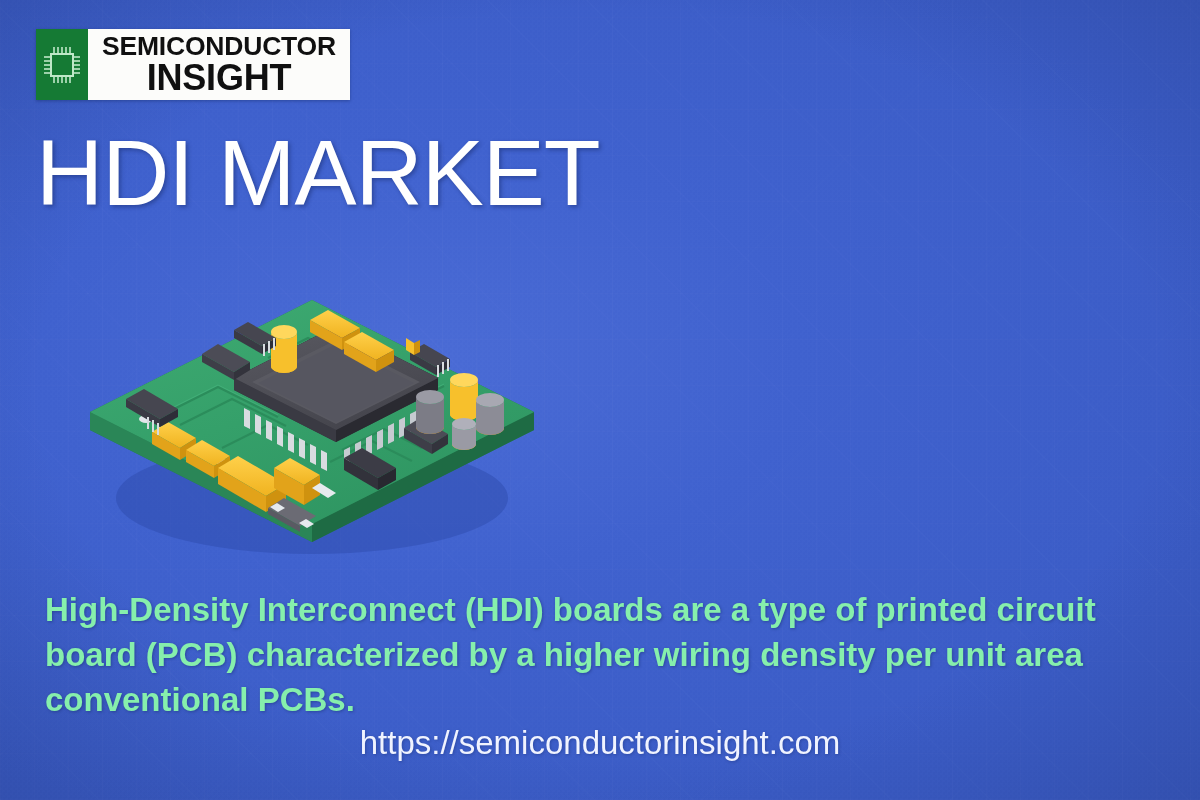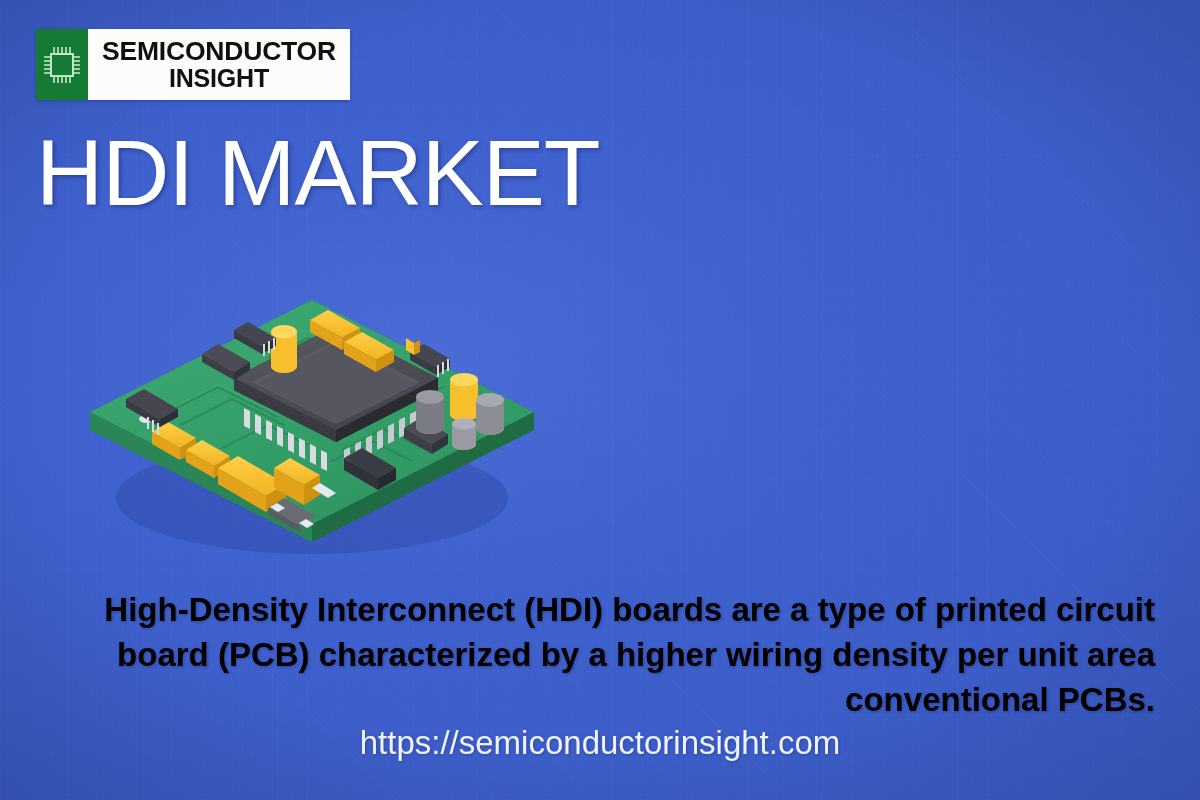--- a/index.html
+++ b/index.html
@@ -83,21 +83,21 @@
   .logo-line1 {
     color: #101010;
     font-weight: bold;
     font-size: 26.5px;
     letter-spacing: -0.2px;
     white-space: nowrap;
   }
   .logo-line2 {
     color: #101010;
     font-weight: bold;
-    font-size: 25px;
+    font-size: 36px;
     letter-spacing: -0.2px;
     white-space: nowrap;
     margin-top: 1px;
   }
 
   
   .headline {
     position: absolute;
     left: 36px;
     top: 127px;
@@ -122,22 +122,22 @@
     line-height: 1.33;
     text-shadow: 1px 1px 3px rgba(18,36,96,0.40);
   }
 
   
   .desc-para {
     position: absolute;
     left: 45px;
     top: 588px;
     width: 1110px;
-    text-align: right;
-    color: #000000;
+    text-align: left;
+    color: #86efac;
     font-size: 33px;
     font-weight: bold;
     line-height: 1.36;
     text-shadow: 1px 1px 3px rgba(18,36,96,0.40);
   }
   .desc-url {
     position: absolute;
     left: 45px;
     top: 723px;
     width: 1110px;

